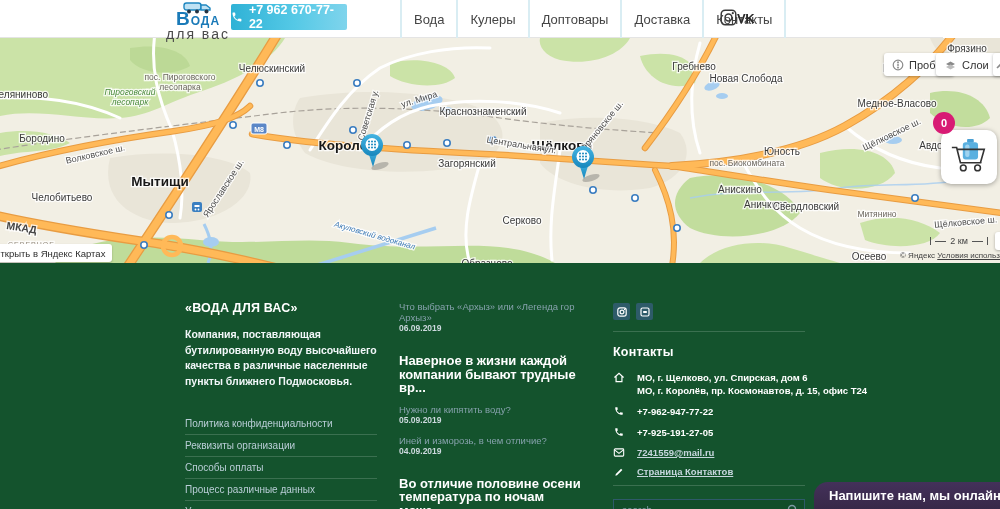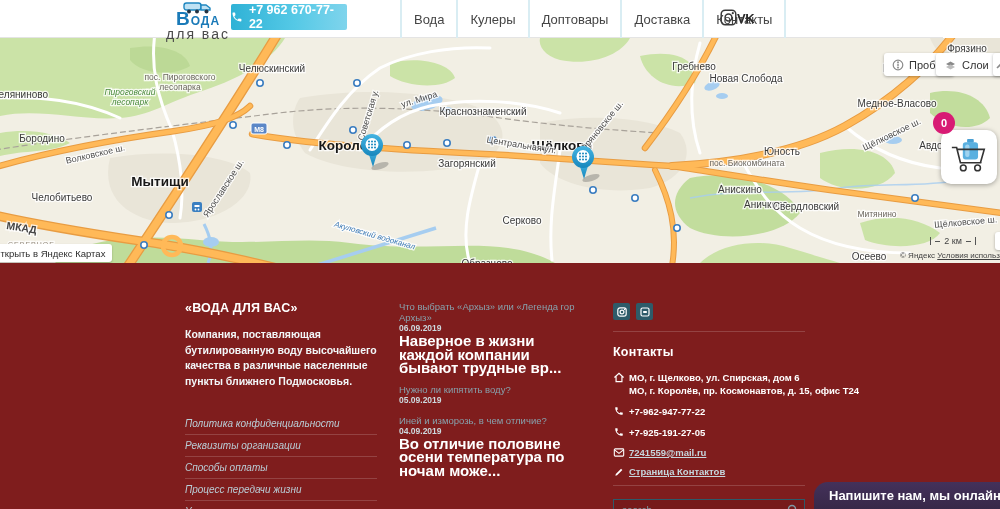--- a/index.html
+++ b/index.html
@@ -36,44 +36,44 @@
   .poi { fill:#fff; stroke:#3b7dc0; stroke-width:1.6; }
 
   .map-btn { position:absolute; height:23px; background:#fff; border-radius:3px; box-shadow:0 1px 3px rgba(0,0,0,.3);
     display:flex; align-items:center; gap:5px; padding:0 8px; font-size:11px; color:#333; cursor:pointer; z-index:5; }
   .open-ya { position:absolute; left:-14px; top:206px; height:18px; background:#fff; border-radius:3px; box-shadow:0 1px 2px rgba(0,0,0,.25);
     display:flex; align-items:center; padding:0 7px; font-size:9.5px; color:#2c2c2c; cursor:pointer; z-index:5; white-space:nowrap; }
   .cart-widget { position:absolute; left:941px; top:92px; width:56px; height:54px; background:#fff; border-radius:10px;
     box-shadow:0 1px 5px rgba(0,0,0,.35); display:flex; align-items:center; justify-content:center; cursor:pointer; z-index:6; }
   .cart-badge { position:absolute; left:933px; top:74px; width:22px; height:22px; border-radius:50%; background:#d81b74; color:#fff;
     font-size:11px; font-weight:bold; display:flex; align-items:center; justify-content:center; z-index:7; cursor:pointer; }
-  .scalebar { position:absolute; left:930px; top:198px; width:46px; display:flex; align-items:center; gap:4px; font-size:9px; color:#444; z-index:5; }
+  .scalebar { position:absolute; left:930px; top:198px; width:58px; display:flex; align-items:center; gap:4px; font-size:9px; color:#444; z-index:5; }
   .scalebar .tick { width:1px; height:8px; background:#555; }
   .scalebar .bar { flex:1; height:1px; background:#555; }
   .copyright { position:absolute; left:900px; top:213px; width:100px; overflow:hidden; white-space:nowrap; font-size:8px; color:#3f3f3f; z-index:5; }
   .copyright u { cursor:pointer; }
   .edge-btn { position:absolute; background:#fff; border-radius:3px; box-shadow:0 1px 3px rgba(0,0,0,.3); z-index:5; cursor:pointer; }
 
   
-  .ftr { position:absolute; left:0; top:263px; width:1000px; height:246px; background:#7f1d1d; color:#fff; overflow:hidden;padding-left:38px; }
+  .ftr { position:absolute; left:0; top:263px; width:1000px; height:246px; background:#14532d; color:#fff; overflow:hidden;padding-left:38px; }
   .cols { position:absolute; left:185px; top:38px; width:620px; display:flex; gap:22px; }
   .col { width:192px; }
   .col h3 { font-size:12.5px; font-weight:bold; letter-spacing:.2px; margin-bottom:12px; }
   .about-text { font-size:10.5px; font-weight:bold; line-height:15.5px; color:#f2f7f9; }
   .flinks { list-style:none; margin-top:24px; }
-  .flinks li { font-size:10px; color:#b9cdd6; padding:5px 2px 5px 0; border-bottom:1px solid rgba(255,255,255,.17); cursor:pointer;font-style:italic; }
+  .flinks li { font-size:10px; color:#b9cdd6; padding:5px 2px 5px 0; border-bottom:1px solid rgba(255,255,255,.17); cursor:pointer; }
   .art { margin-bottom:9px; }
   .art-title { font-size:9.5px; color:#87a2ad; line-height:11px; display:block; cursor:pointer; text-decoration:none; }
   .art-date { font-size:8.5px; font-weight:bold; color:#cdd9de; line-height:11px; }
-  .art-ex { font-size:15px; font-weight:bold; color:#fff; line-height:13.5px; }
+  .art-ex { font-size:13px; font-weight:bold; color:#fff; line-height:13.5px;margin-top:20px; }
   .fdiv { border-top:1px solid rgba(255,255,255,.17); }
   .socials { display:flex; gap:6px; margin:2px 0 11px; }
   .sq { width:17px; height:17px; background:#2e5b69; border-radius:2px; display:flex; align-items:center; justify-content:center; cursor:pointer; }
   .c-head { margin-top:13px; }
-  .crow { display:flex; gap:4px; margin-bottom:8px; font-size:9.5px; font-weight:bold; align-items:flex-start; }
+  .crow { display:flex; gap:12px; margin-bottom:8px; font-size:9.5px; font-weight:bold; align-items:flex-start; }
   .crow .ico { width:12px; flex:0 0 12px; padding-top:1px; }
   .crow .txt div { white-space:nowrap; line-height:13px; }
   .crow a { color:#c6d6dd; text-decoration:underline; cursor:pointer; }
   .searchbox { position:relative; margin-top:13px; }
   .searchbox input { width:100%; height:22px; background:rgba(0,0,0,.07); border:1px solid #2e5a69; color:#cfdde3;
     font-size:10px; padding:0 24px 0 8px; outline:none; font-family:"Liberation Sans", sans-serif; }
   .searchbox input::placeholder { color:#7e98a3; }
   .searchbox svg { position:absolute; right:6px; top:5px; }
   .jivo { position:absolute; right:0; bottom:0; height:27px; width:186px; background:linear-gradient(180deg,#44315a,#372848);
     border-radius:14px 0 0 0; display:flex; align-items:center; padding:0 8px 0 15px; gap:8px; cursor:pointer; z-index:20; }
@@ -374,21 +374,21 @@
 <footer class="ftr">
   <div class="cols">
 
     <div class="col">
       <h3>«ВОДА ДЛЯ ВАС»</h3>
       <p class="about-text">Компания, поставляющая бутилированную воду высочайшего качества в различные населенные пункты ближнего Подмосковья.</p>
       <ul class="flinks">
         <li>Политика конфиденциальности</li>
         <li>Реквизиты организации</li>
         <li>Способы оплаты</li>
-        <li>Процесс передачи жизни</li>
+        <li>Процесс различные данных</li>
         <li>Условия возврата</li>
 
       </ul>
     </div>
 
     <div class="col">
       <div class="art">
         <a class="art-title">Что выбрать «Архыз» или «Легенда гор Архыз»</a>
         <div class="art-date">06.09.2019</div>
         <div class="art-ex">Наверное в жизни каждой компании бывают трудные вр...</div>

